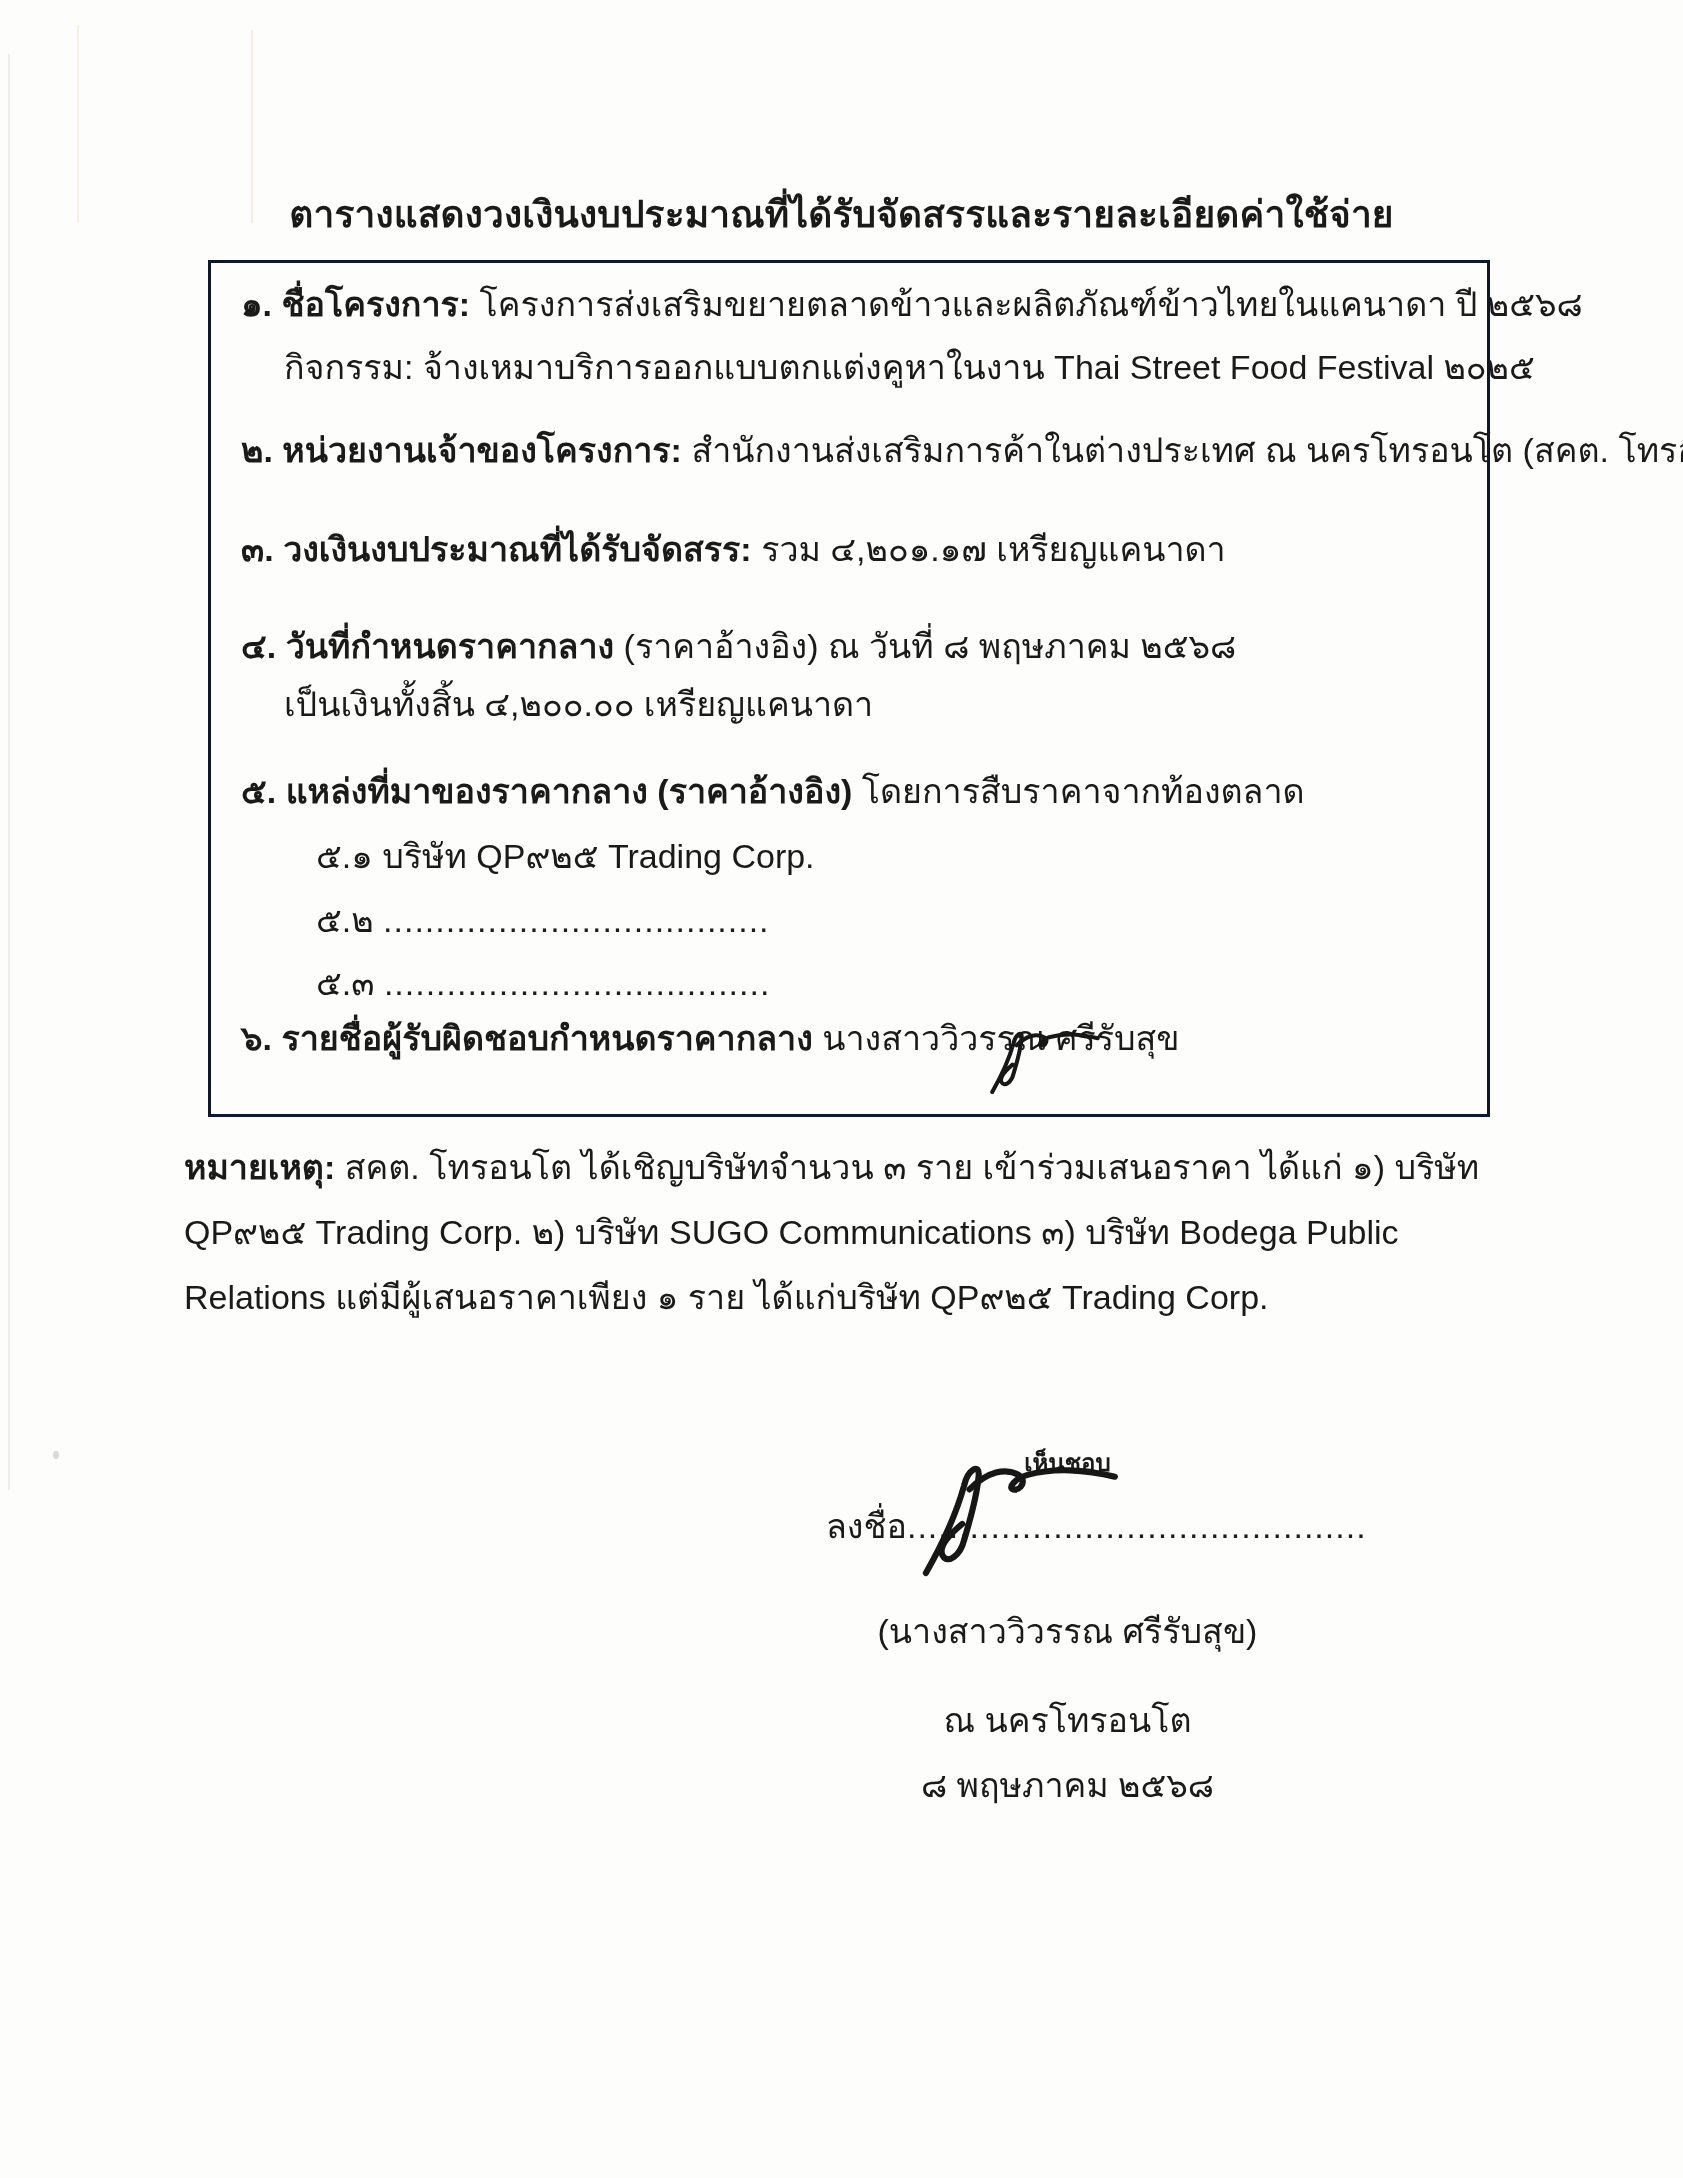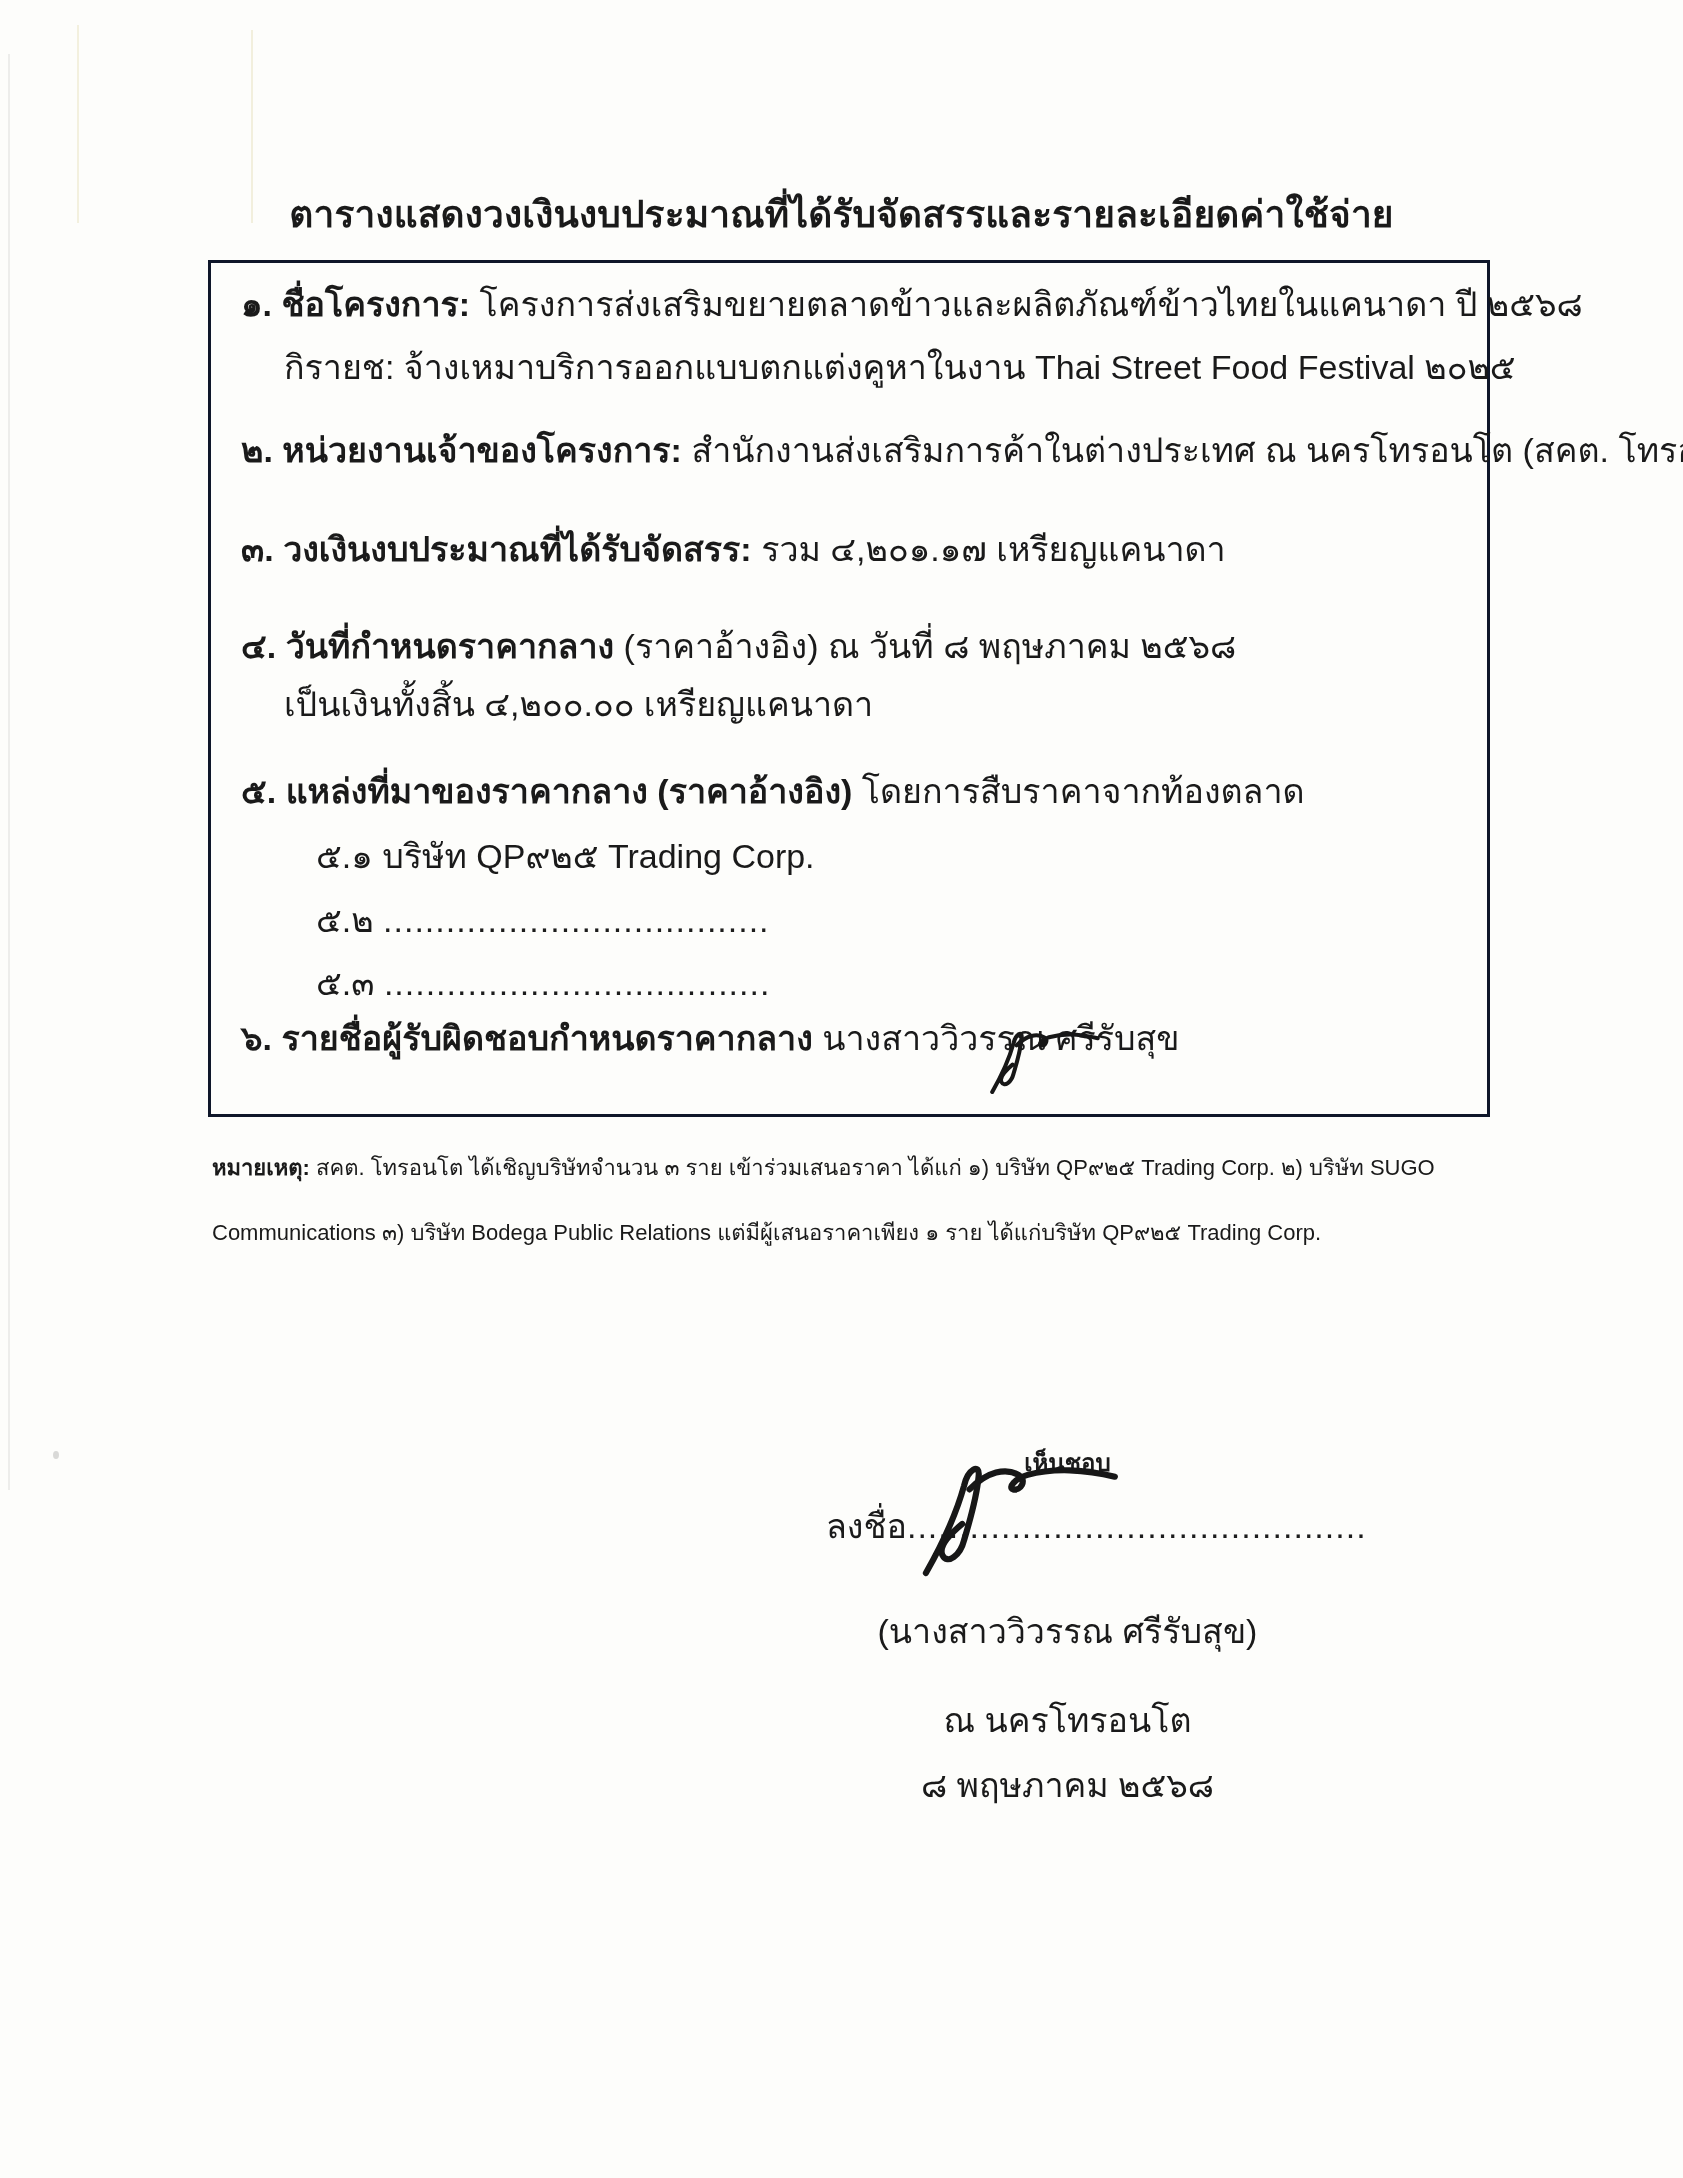--- a/index.html
+++ b/index.html
@@ -51,22 +51,22 @@
   .i5s3{top:695px;left:105px;}
   .i6{top:750px;left:30px;}
   .dots{letter-spacing:1px;color:#1c1c1c;}
 
   .sig{position:absolute;}
   .sig path{fill:none;stroke:#171717;stroke-linecap:round;stroke-linejoin:round;}
   .sig1{left:774px;top:760px;width:124px;height:71px;}
   .sig2{position:absolute;left:915px;top:1438px;width:218px;height:150px;}
 
   .note{
-    position:absolute;left:212px;top:1135px;width:1302px;
-    font-size:22px;line-height:65px;
+    position:absolute;left:184px;top:1135px;width:1302px;
+    font-size:34px;line-height:65px;
     text-align:left;
   }
 
   .centerline{
     position:absolute;left:721px;width:693px;
     text-align:center;font-size:34px;line-height:50px;
     white-space:nowrap;
   }
   .approve-heading{top:1414px;font-weight:bold;font-size:24px;margin-top:24px;}
   .sign-row{
@@ -91,21 +91,21 @@
   <div class="title">ตารางแสดงวงเงินงบประมาณที่ได้รับจัดสรรและรายละเอียดค่าใช้จ่าย</div>
 
   <div class="box">
 
     <div class="bline i1l1">
       <span class="b">๑.</span>
       <span class="b">ชื่อโครงการ:</span>
       <span>โครงการส่งเสริมขยายตลาดข้าวและผลิตภัณฑ์ข้าวไทยในแคนาดา ปี ๒๕๖๘</span>
     </div>
     <div class="bline i1l2">
-      <span>กิรายช:</span>
+      <span>กิจกรรม:</span>
       <span>จ้างเหมาบริการออกแบบตกแต่งคูหาในงาน Thai Street Food Festival ๒๐๒๕</span>
     </div>
 
     <div class="bline i2">
       <span class="b">๒.</span>
       <span class="b">หน่วยงานเจ้าของโครงการ:</span>
       <span>สำนักงานส่งเสริมการค้าในต่างประเทศ ณ นครโทรอนโต (สคต. โทรอนโต)</span>
     </div>
 
     <div class="bline i3">

